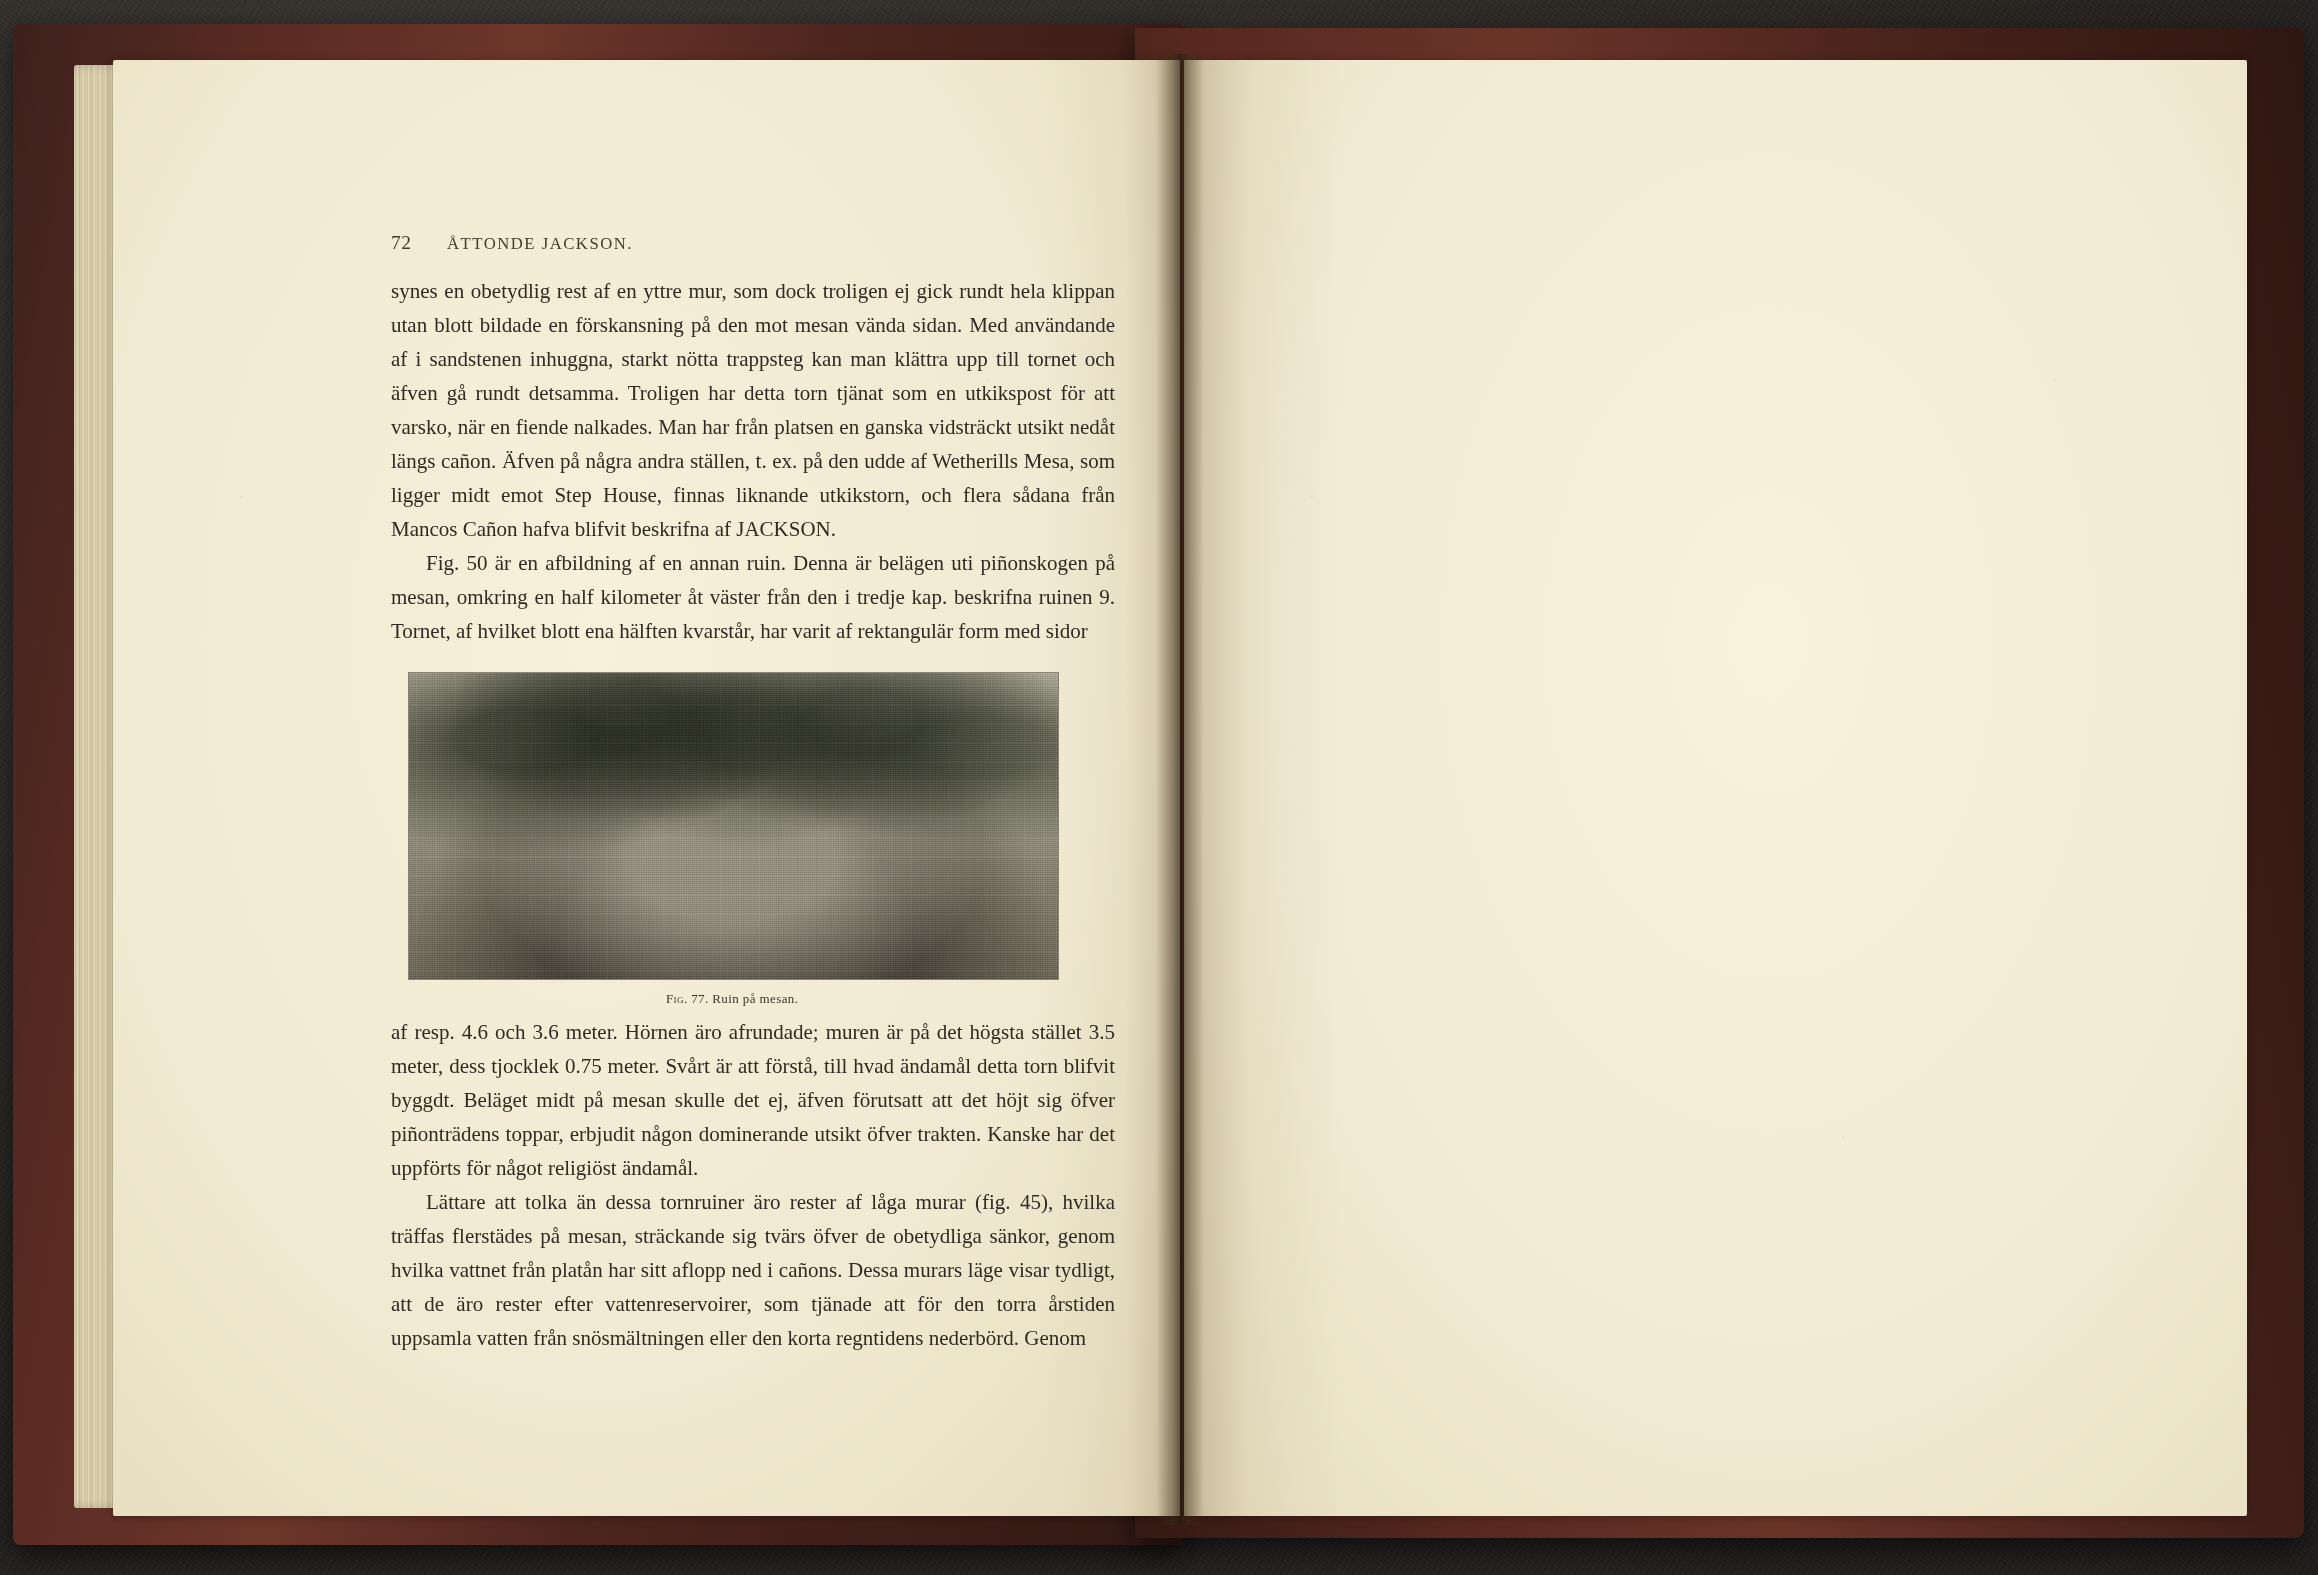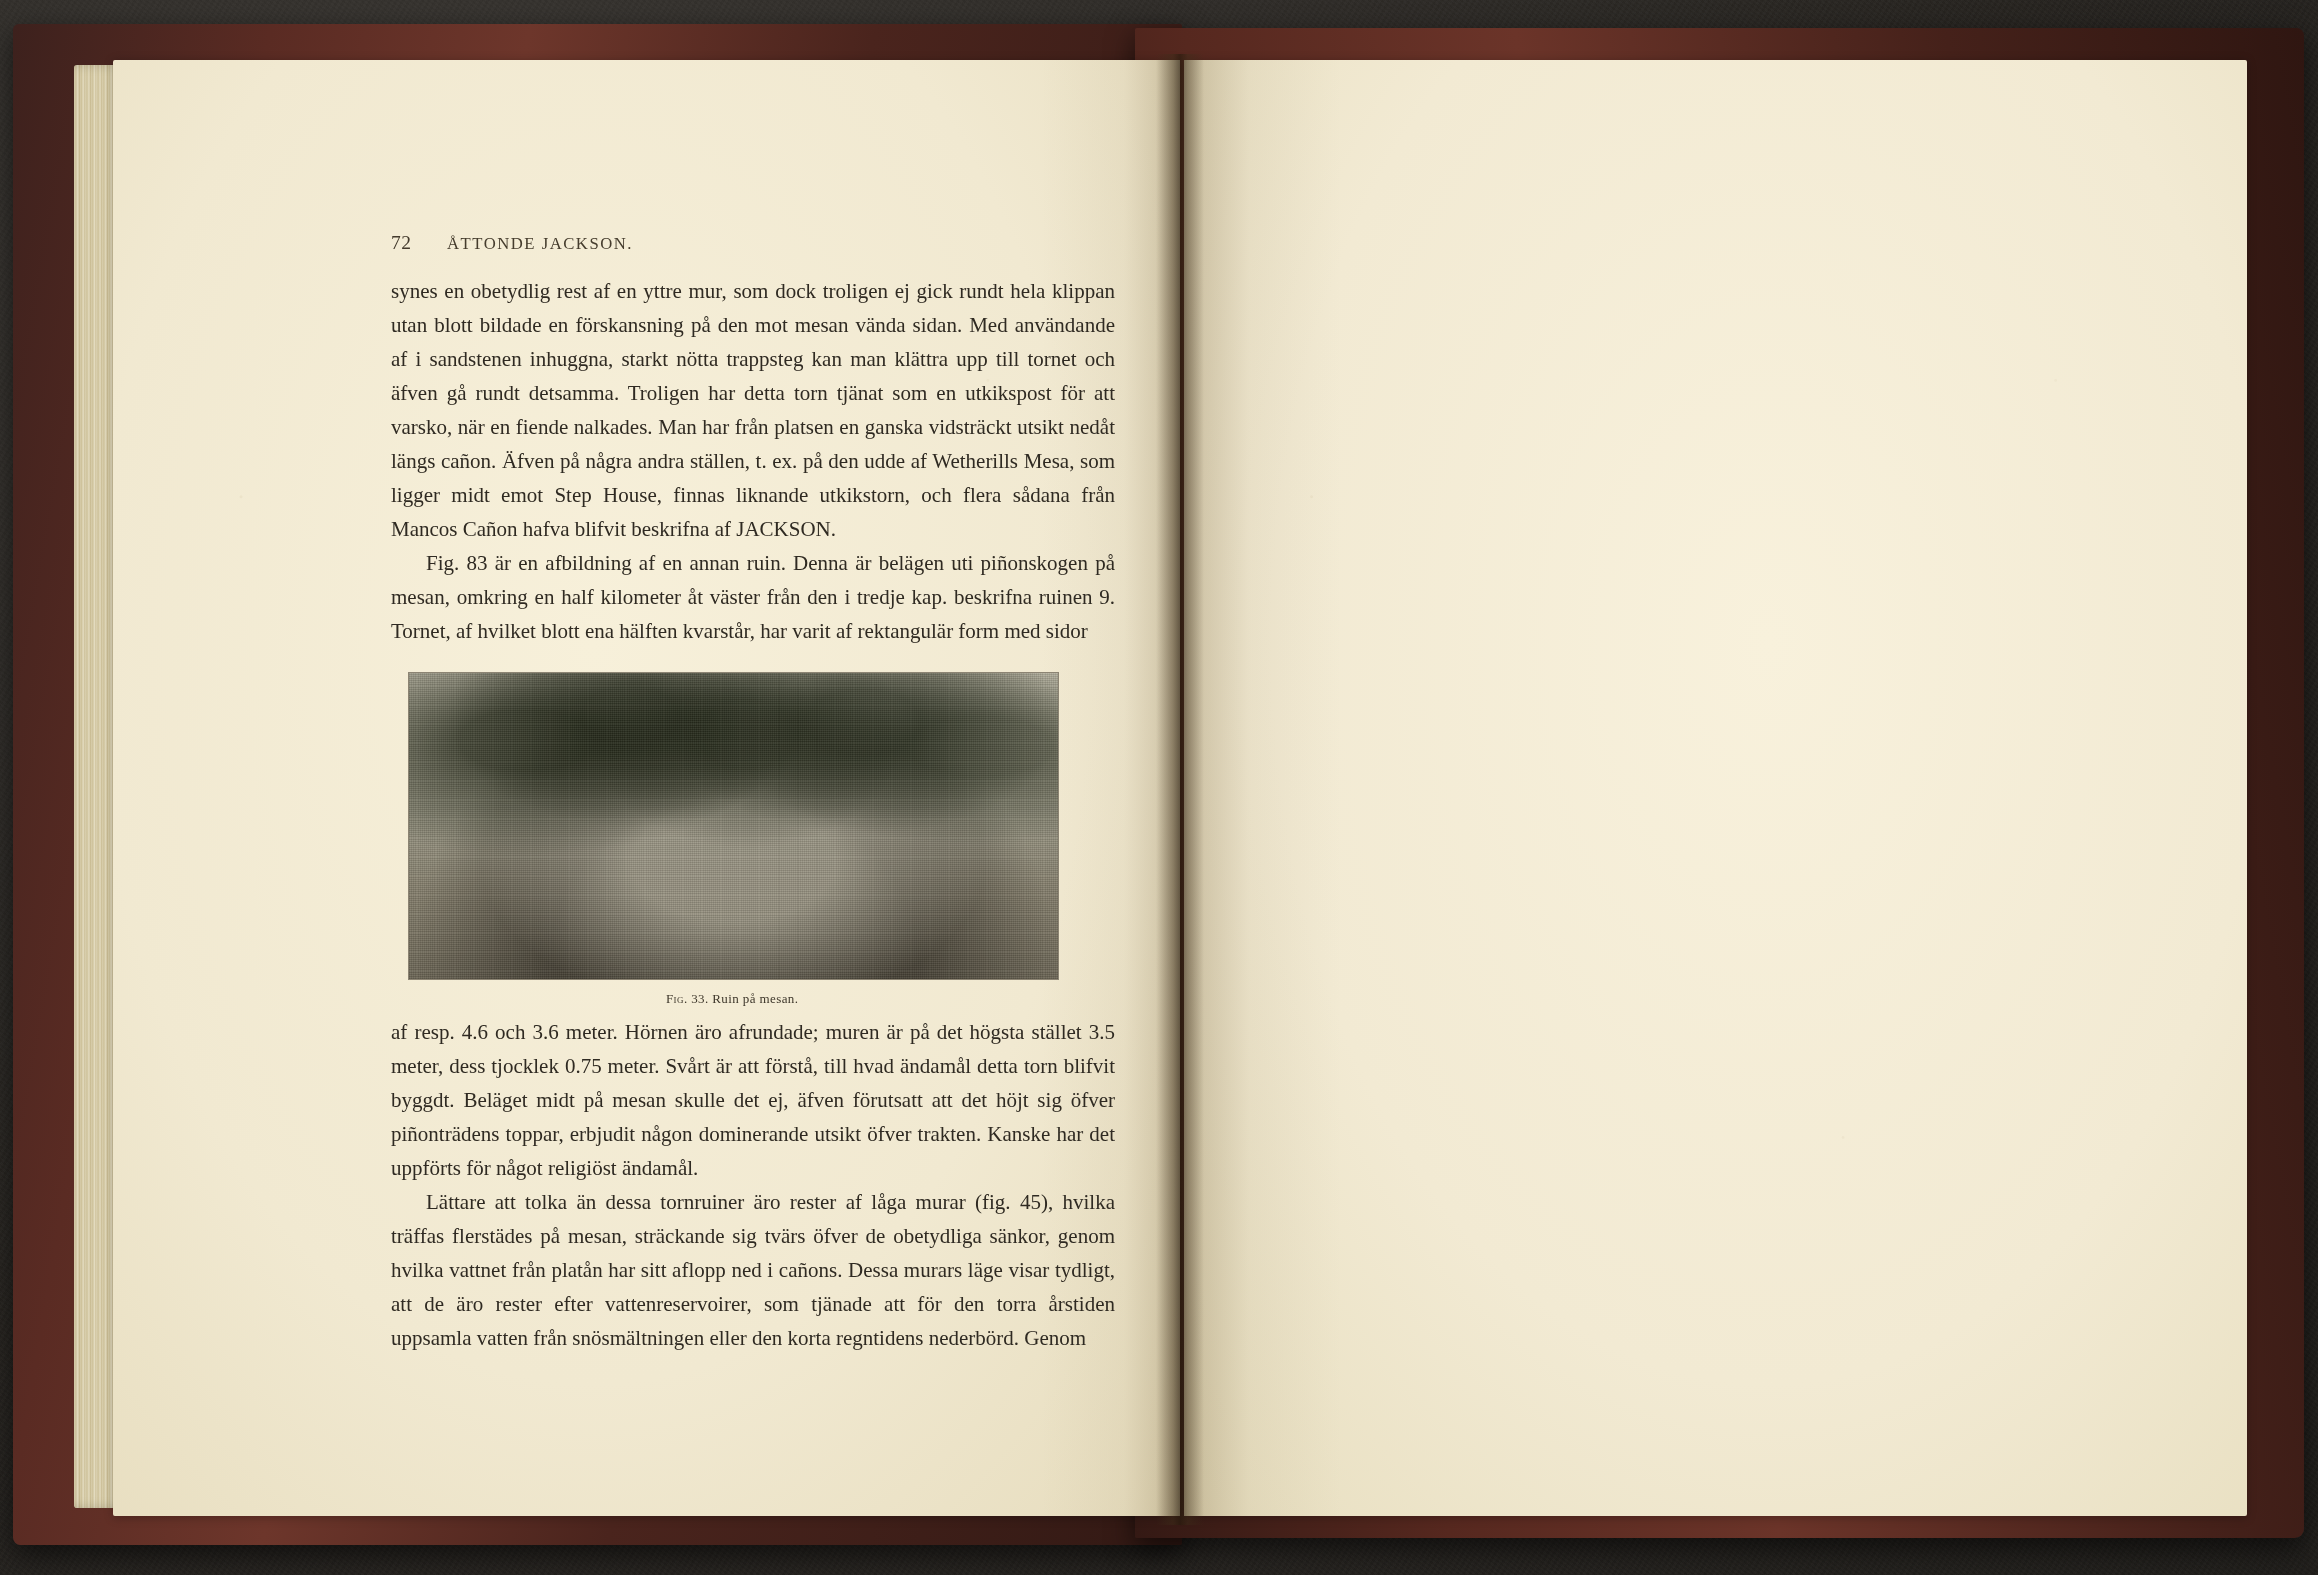--- a/index.html
+++ b/index.html
@@ -226,27 +226,27 @@
 
       <div class="page-left-content">
 
         <div class="running-head">
           <span class="folio">72</span>
           <span class="chapter-title">ÅTTONDE JACKSON.</span>
         </div>
 
         <div class="body-text">
           <p>synes en obetydlig rest af en yttre mur, som dock troligen ej gick rundt hela klippan utan blott bildade en förskansning på den mot mesan vända sidan. Med användande af i sandstenen inhuggna, starkt nötta trappsteg kan man klättra upp till tornet och äfven gå rundt detsamma. Troligen har detta torn tjänat som en utkikspost för att varsko, när en fiende nalkades. Man har från platsen en ganska vidsträckt utsikt nedåt längs cañon. Äfven på några andra ställen, t. ex. på den udde af Wetherills Mesa, som ligger midt emot Step House, finnas liknande utkikstorn, och flera sådana från Mancos Cañon hafva blifvit beskrifna af JACKSON.</p>
-          <p class="indent">Fig. 83 är en afbildning af en annan ruin. Denna är belägen uti piñonskogen på mesan, omkring en half kilometer åt väster från den i tredje kap. beskrifna ruinen 9. Tornet, af hvilket blott ena hälften kvarstår, har varit af rektangulär form med sidor</p>
+          <p class="indent">Fig. 50 är en afbildning af en annan ruin. Denna är belägen uti piñonskogen på mesan, omkring en half kilometer åt väster från den i tredje kap. beskrifna ruinen 9. Tornet, af hvilket blott ena hälften kvarstår, har varit af rektangulär form med sidor</p>
         </div>
 
         <div class="figure-left">
           <div class="halftone-a"></div>
           <div class="fig-caption">
-            <span class="num">Fig. 33.</span>
+            <span class="num">Fig. 77.</span>
             <span>Ruin på mesan.</span>
           </div>
         </div>
 
         <div class="body-text">
           <p>af resp. 4.6 och 3.6 meter. Hörnen äro afrundade; muren är på det högsta stället 3.5 meter, dess tjocklek 0.75 meter. Svårt är att förstå, till hvad ändamål detta torn blifvit byggdt. Beläget midt på mesan skulle det ej, äfven förutsatt att det höjt sig öfver piñonträdens toppar, erbjudit någon dominerande utsikt öfver trakten. Kanske har det uppförts för något religiöst ändamål.</p>
           <p class="indent">Lättare att tolka än dessa tornruiner äro rester af låga murar (fig. 45), hvilka träffas flerstädes på mesan, sträckande sig tvärs öfver de obetydliga sänkor, genom hvilka vattnet från platån har sitt aflopp ned i cañons. Dessa murars läge visar tydligt, att de äro rester efter vattenreservoirer, som tjänade att för den torra årstiden uppsamla vatten från snösmältningen eller den korta regntidens nederbörd. Genom</p>
         </div>
 
       </div>

